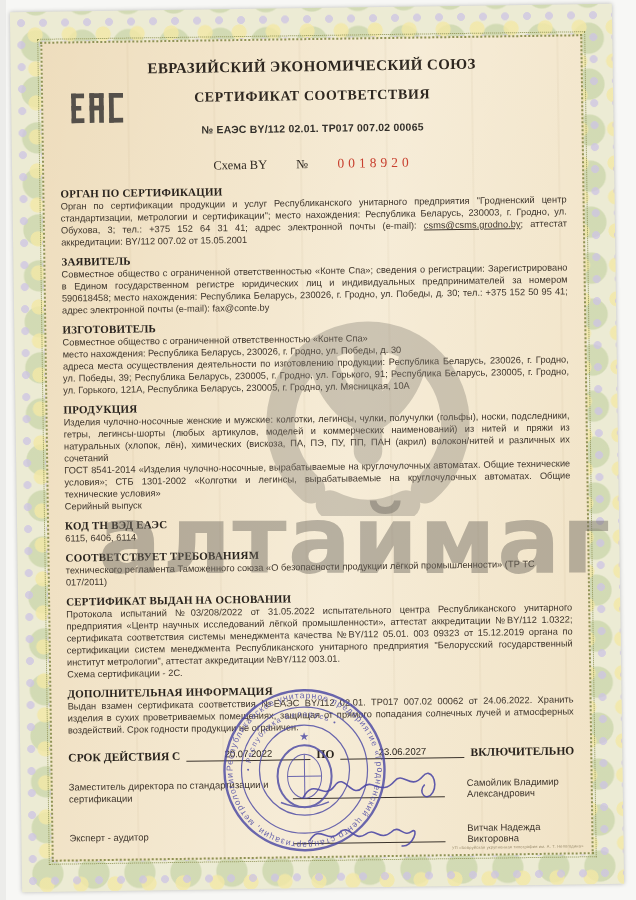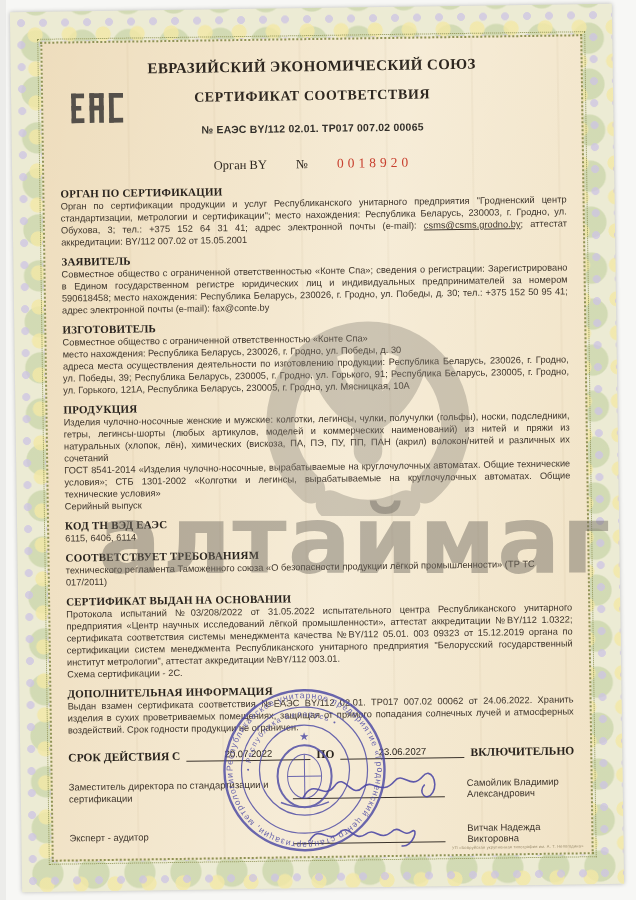--- a/index.html
+++ b/index.html
@@ -77,21 +77,21 @@
       </g>
     </svg>
 
     <div class="titles">
       <div class="t-union">ЕВРАЗИЙСКИЙ ЭКОНОМИЧЕСКИЙ СОЮЗ</div>
       <div class="t-cert">СЕРТИФИКАТ СООТВЕТСТВИЯ</div>
       <div class="t-num">№ ЕАЭС BY/112 02.01. ТР017 007.02 00065</div>
     </div>
 
     <div class="series-row">
-      <span>Орган BY</span><span class="gap"></span>
+      <span>Схема BY</span><span class="gap"></span>
       <span>№</span><span class="gap"></span>
       <span class="serial">0018920</span>
     </div>
 
     <div class="sections">
 
       <div class="section">
         <div class="sec-h">ОРГАН ПО СЕРТИФИКАЦИИ</div>
         <div class="sec-p"><span>Орган по сертификации продукции и услуг Республиканского унитарного предприятия "Гродненский центр стандартизации, метрологии и сертификации"; место нахождения: Республика Беларусь, 230003, г. Гродно, ул. Обухова, 3; тел.: +375 152 64 31 41; адрес электронной почты (e-mail): </span><span class="email">csms@csms.grodno.by</span><span>; аттестат аккредитации: BY/112 007.02 от 15.05.2001</span></div>
       </div>

